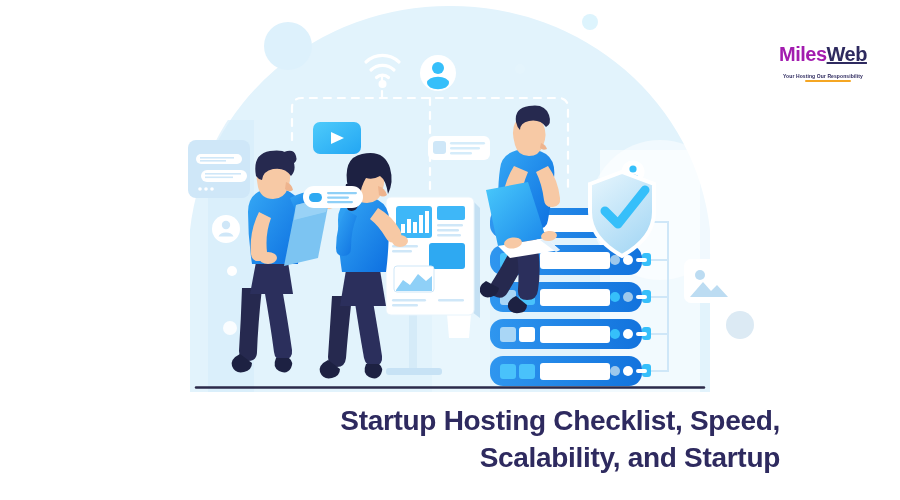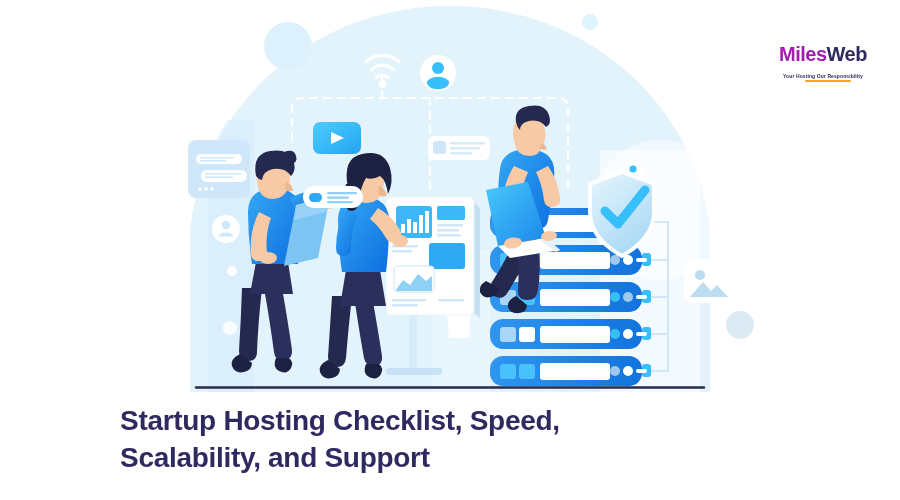--- a/index.html
+++ b/index.html
@@ -22,21 +22,21 @@
     width: 110px;
   }
   .logo-word {
     font-size: 20px;
     font-weight: bold;
     letter-spacing: -0.5px;
     line-height: 1;
     white-space: nowrap;
   }
   .logo-word .lw-a { color: #a21caf; }
-  .logo-word .lw-b { color: #2e2a5f; }
+  .logo-word .lw-b { color: #2e2a5f; text-decoration: underline; }
   .logo-tag {
     margin-top: 2px;
     font-size: 5px;
     font-weight: bold;
     color: #2e2a5f;
     letter-spacing: 0.1px;
     white-space: nowrap;
     position: relative;
     display: inline-block;
   }
@@ -51,21 +51,21 @@
   .stage {
     position: absolute;
     left: 0; top: 0;
     width: 900px; height: 392px;
   }
   .stage svg { display: block; }
   
   .title {
     position: absolute;
     left: 0; right: 0; top: 402px;
-    text-align: left;
+    text-align: right;
     color: #2e2a5f;
     font-size: 28px;
     font-weight: bold;
     line-height: 1.33;
     letter-spacing: -0.3px;
     padding: 0 120px;
   }
 </style>
 </head>
 <body>
@@ -389,16 +389,16 @@
       <span class="lw-a">Miles</span><span class="lw-b">Web</span>
     </div>
     <div class="logo-tag">
       <span>Your Hosting Our Responsibility</span>
       <span class="logo-underline"></span>
     </div>
   </div>
 
   <h1 class="title">
     <span>Startup Hosting Checklist, Speed,</span><br>
-    <span>Scalability, and Support</span>
+    <span>Scalability, and Startup</span>
   </h1>
 
 </div>
 
 </body></html>

